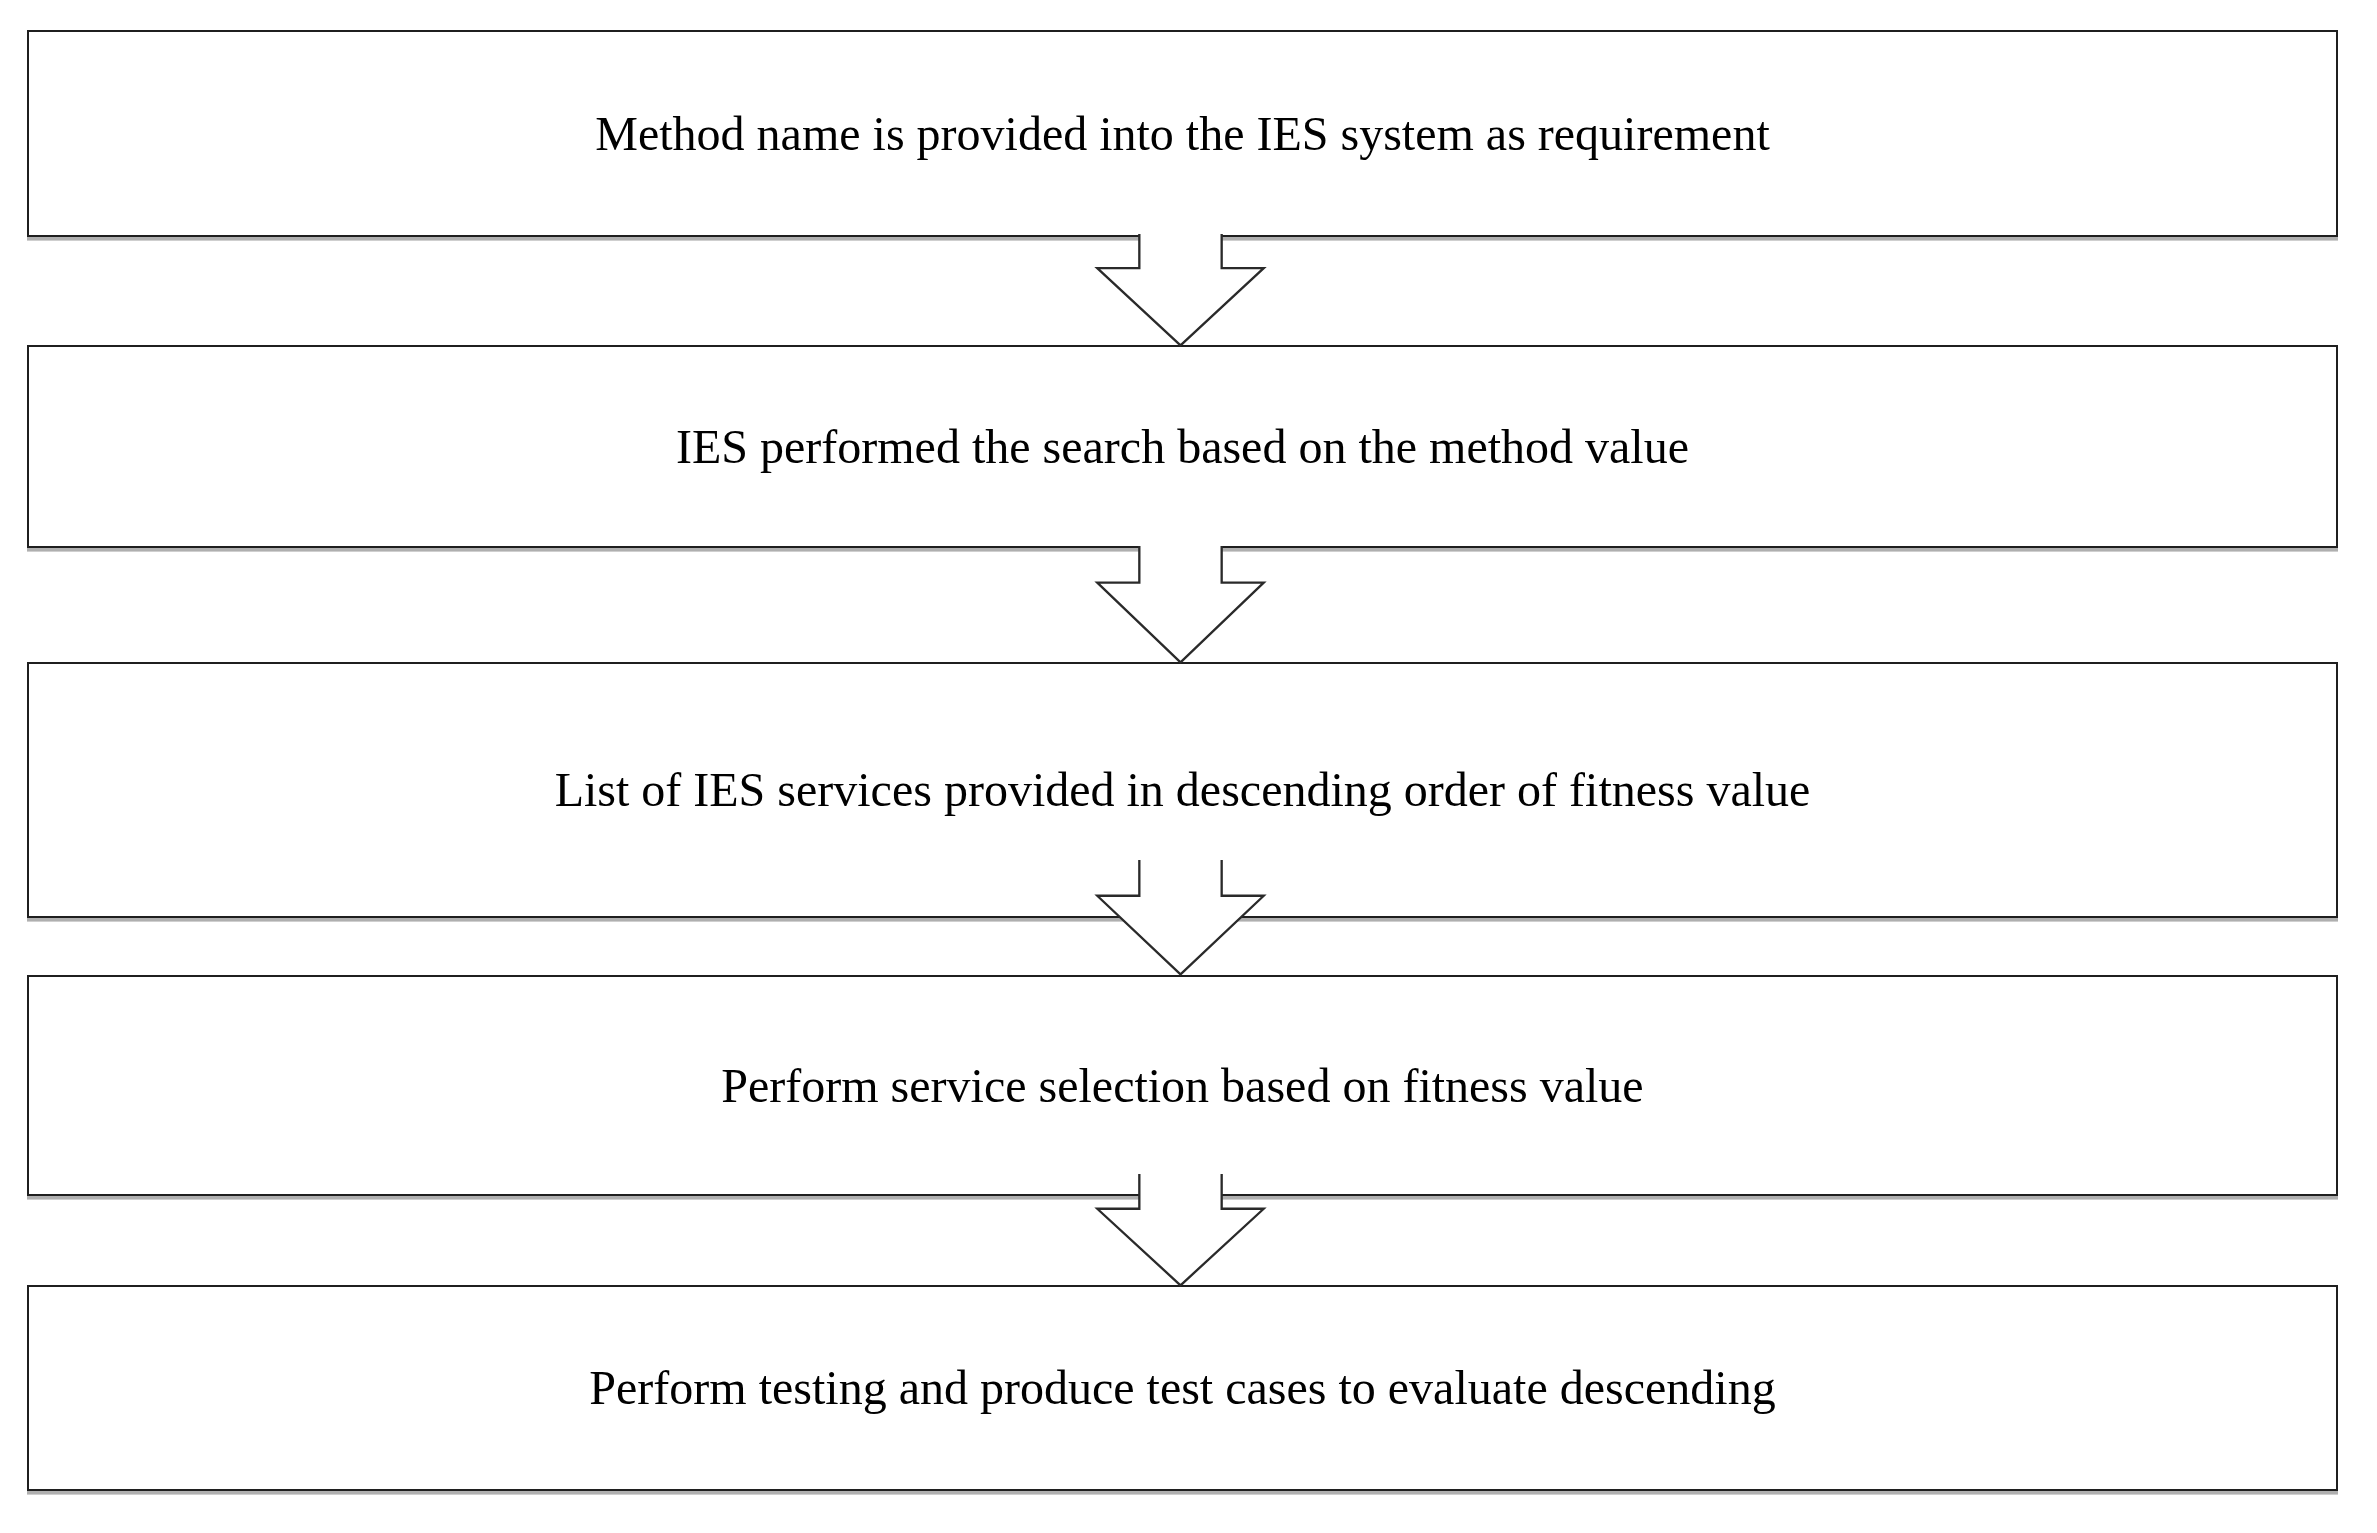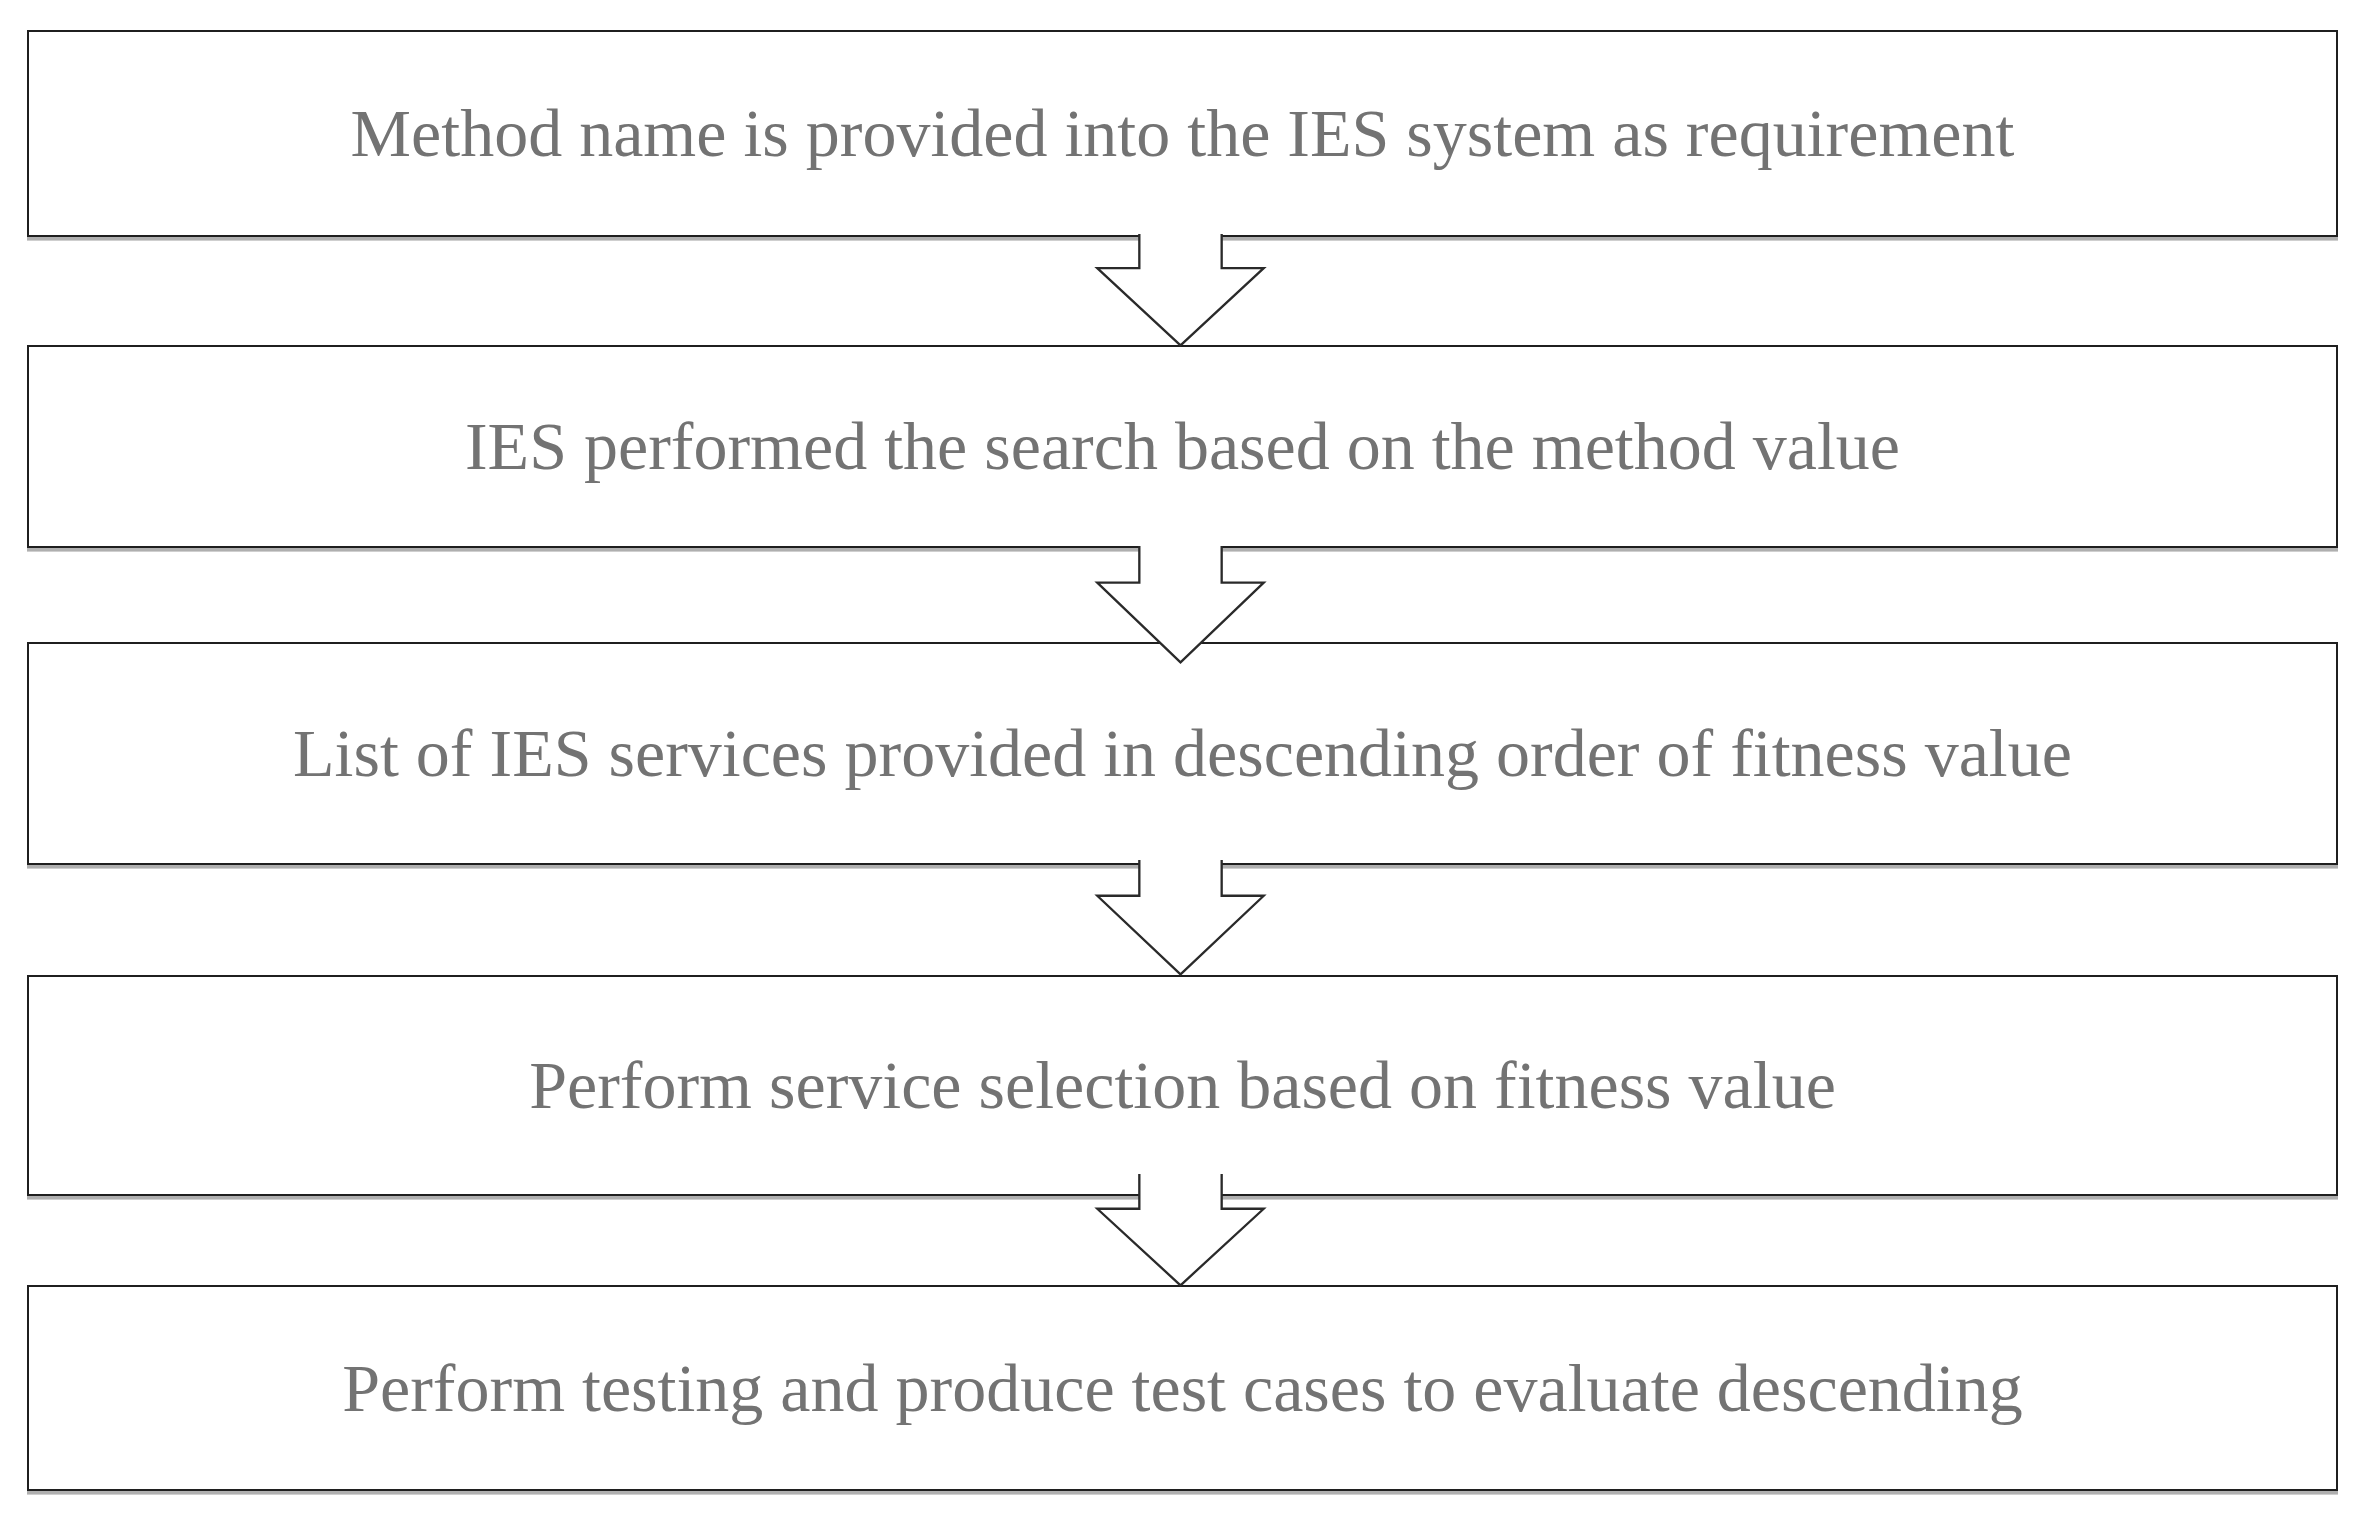--- a/index.html
+++ b/index.html
@@ -23,29 +23,29 @@
     background: #ffffff;
     border: 2.7px solid #1f1f1f;
     box-shadow: 0 3.6px 0 rgba(110,110,110,0.55);
     display: flex;
     align-items: center;
     justify-content: center;
     text-align: center;
     z-index: 1;
   }
   .flow-box .label {
-    font-size: 68px;
+    font-size: 48px;
     line-height: 1.12;
-    color: #737373;
+    color: #000000;
     padding: 0 36px;
     white-space: nowrap;
   }
   .box-1 { top: 30px;   height: 207px; }
   .box-2 { top: 345px;  height: 203px; }
-  .box-3 { top: 642px;  height: 223px; }
+  .box-3 { top: 662px;  height: 256px; }
   .box-4 { top: 975px; height: 221px; }
   .box-5 { top: 1285px; height: 206px; }
   .flow-arrow {
     position: absolute;
     left: 1091px;
     width: 179px;
     z-index: 2;
     display: block;
   }
   .arrow-1 { top: 234px;  height: 114px; }

